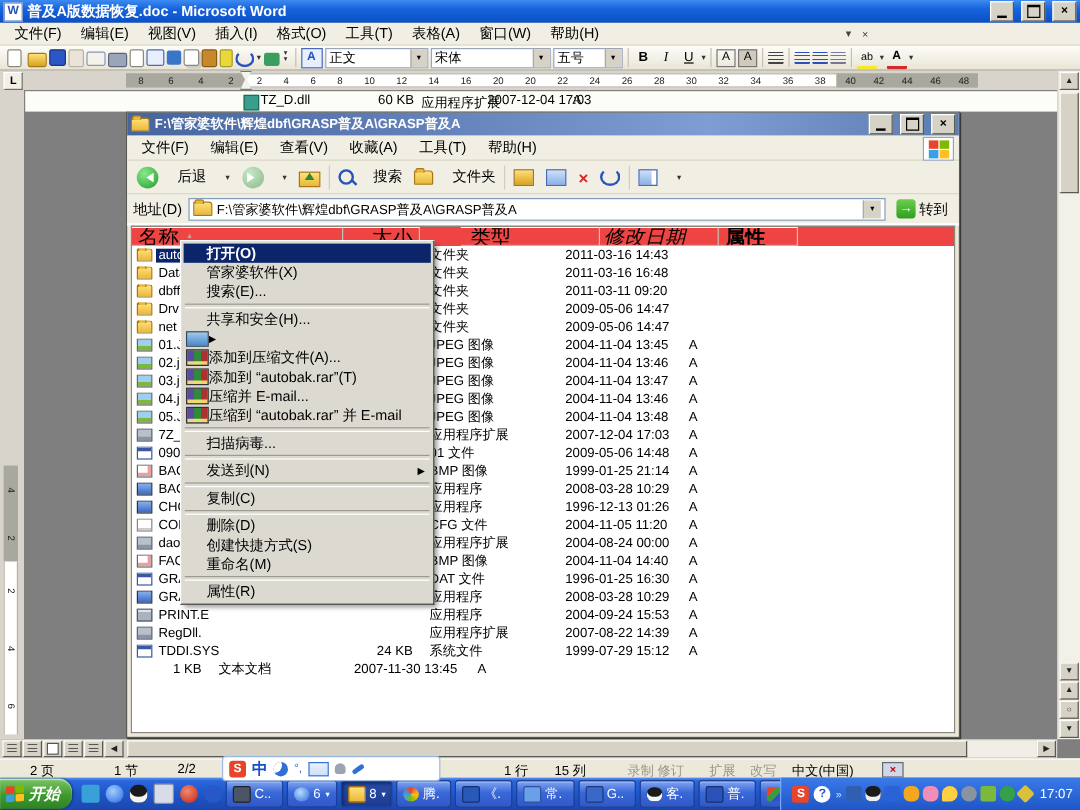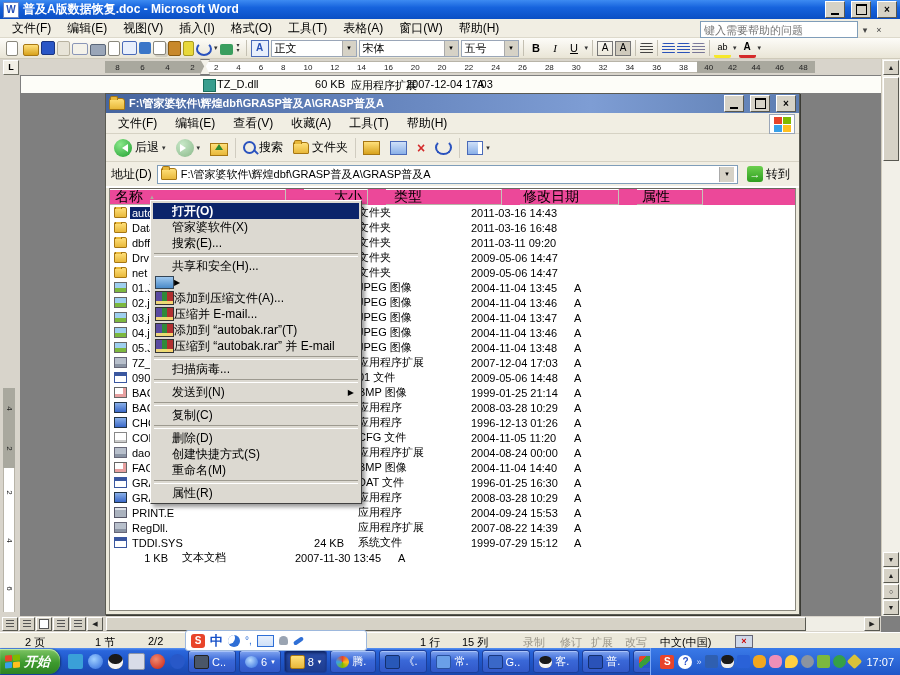--- a/index.html
+++ b/index.html
@@ -103,21 +103,21 @@
   .folder-glyph::before{content:"";position:absolute;left:0;top:-3px;width:6px;height:3px;
     background:#e8b83a;border:1px solid #a77713;border-bottom:none;border-radius:2px 2px 0 0;}
   .ex-menu{height:20px;display:flex;align-items:center;gap:2px;padding:0 4px;background:#f1eee3;
     border-bottom:1px solid #d6d2c4;flex:0 0 20px;}
   .xm-item{padding:1px 8px;white-space:nowrap;}
   .win-logo{margin-left:auto;width:24px;height:18px;background:#fff;border:1px solid #9aa6b8;
     display:grid;grid-template:7px 7px / 8px 8px;gap:1px;place-content:center;}
   .win-logo i{display:block;}
   .ex-toolbar{height:27px;display:flex;align-items:center;gap:4px;padding:0 5px;background:#f1eee3;
     border-bottom:1px solid #d6d2c4;flex:0 0 27px;}
-  .ex-btn{display:flex;align-items:center;gap:3px;padding:1px 3px;white-space:nowrap;}
+  .ex-btn{display:flex;align-items:center;gap:16px;padding:1px 3px;white-space:nowrap;}
   .back-icon{width:18px;height:18px;border-radius:50%;background:radial-gradient(circle at 35% 30%,#8ae88a,#1e9e2e);position:relative;}
   .back-icon::after{content:"";position:absolute;left:4px;top:5px;border:4px solid transparent;border-right:6px solid #fff;}
   .fwd-icon{width:18px;height:18px;border-radius:50%;background:radial-gradient(circle at 35% 30%,#c8e8c8,#8ab88a);position:relative;}
   .fwd-icon::after{content:"";position:absolute;right:4px;top:5px;border:4px solid transparent;border-left:6px solid #fff;}
   .up-icon{width:16px;height:11px;background:linear-gradient(#ffe07a,#e8b83a);border:1px solid #a77713;position:relative;margin-top:3px;}
   .up-icon::after{content:"";position:absolute;left:4px;top:-4px;border:4px solid transparent;border-bottom:6px solid #2f8a2f;}
   .search-mag{width:9px;height:9px;border:2px solid #2a52be;border-radius:50%;position:relative;}
   .search-mag::after{content:"";position:absolute;left:8px;top:8px;width:6px;height:2px;background:#2a52be;transform:rotate(45deg);}
   .moveto-icon,.copyto-icon{width:15px;height:12px;background:linear-gradient(#ffe07a,#d8a21c);border:1px solid #a77713;position:relative;}
   .copyto-icon{background:linear-gradient(#cfe0f8,#8ab0e8);border-color:#4a6ab8;}
@@ -131,25 +131,25 @@
     border-bottom:2px solid #fff;flex:0 0 24px;}
   .addr-input{flex:1;height:19px;background:#fff;border:1px solid #7f9db9;display:flex;align-items:center;
     gap:4px;padding:0 3px;box-sizing:border-box;font-size:11px;}
   .addr-input .cdrop{margin-left:auto;width:14px;height:15px;background:#d6d2c6;border-left:1px solid #aaa;
     font-size:7px;display:flex;align-items:center;justify-content:center;}
   .go-btn{display:flex;align-items:center;gap:3px;padding:1px 4px;}
   .go-icon{width:16px;height:16px;border-radius:3px;background:linear-gradient(#6bcf4e,#2f9e1f);
     color:#fff;font-size:11px;font-weight:bold;text-align:center;line-height:16px;}
   .ex-list{flex:1;background:#fff;border:1px solid #8a887e;border-top-color:#6a685e;margin:0 3px 3px 3px;
     overflow:hidden;display:flex;flex-direction:column;}
-  .headers{height:16px;display:flex;background:#ec4899;flex:0 0 16px;font-size:14px;gap:18px;}
+  .headers{height:16px;display:flex;background:#ef4444;flex:0 0 16px;font-size:17px;}
   .hcell{border-right:1px solid #c6c3b8;border-top:1px solid #fff;border-bottom:1px solid #b8b4a8;
     box-sizing:border-box;display:flex;align-items:center;padding:0 5px;white-space:nowrap;overflow:hidden;position:relative;}
-  .c-name{width:176px;} .c-size{width:64px;justify-content:flex-end;} .c-type{width:116px;padding-left:8px;}
-  .c-date{width:99px;padding-left:3px;} .c-attr{width:66px;}
+  .c-name{width:176px;} .c-size{width:64px;justify-content:flex-end;} .c-type{width:116px;padding-left:8px;margin-left:34px;}
+  .c-date{width:99px;padding-left:3px;font-style:italic;} .c-attr{width:66px;font-weight:bold;}
   .c-name::after{content:"▲";font-size:6px;color:#b0ac9e;margin-left:6px;}
   .file-list{flex:1;overflow:hidden;}
   .frow{height:15px;display:flex;align-items:center;font-size:11px;white-space:nowrap;}
   .fcell{box-sizing:border-box;overflow:hidden;}
   .f-name{width:176px;display:flex;align-items:center;gap:3px;padding-left:4px;}
   .f-size{width:64px;text-align:right;padding-right:6px;}
   .f-type{width:116px;padding-left:8px;}
   .f-date{width:99px;padding-left:5px;}
   .f-attr{width:66px;padding-left:9px;}
   .fname{padding:0 2px;}
@@ -282,21 +282,20 @@
 
       <span class="wm-item">工具(T)</span>
 
       <span class="wm-item">表格(A)</span>
 
       <span class="wm-item">窗口(W)</span>
 
       <span class="wm-item">帮助(H)</span>
     </div>
   <div class="abs" style="left:700px;top:21px;z-index:3;display:flex;align-items:center;">
-    <input class="help-box" placeholder="键入需要帮助的问题" style="">
     <span class="mini-btn">▾</span>
     <span class="mini-btn">×</span>
   </div>
 
   <div class="word-toolbar">
     <i class="ti new-doc-icon"></i>
     <i class="ti open-icon"></i>
     <i class="ti save-icon"></i>
     <i class="ti permission-icon"></i>
     <i class="ti email-icon"></i>
@@ -841,27 +840,27 @@
       </div>
 
       <div class="ctx-item">
         <i class="cic winrar-icon"></i>
         <span class="clabel">添加到压缩文件(A)...</span>
         <span class="carrow"></span>
       </div>
 
       <div class="ctx-item">
         <i class="cic winrar-icon"></i>
+        <span class="clabel">添加到 “autobak.rar”(T)</span>
+        <span class="carrow"></span>
+      </div>
+
+      <div class="ctx-item">
+        <i class="cic winrar-icon"></i>
         <span class="clabel">压缩并 E-mail...</span>
-        <span class="carrow"></span>
-      </div>
-
-      <div class="ctx-item">
-        <i class="cic winrar-icon"></i>
-        <span class="clabel">添加到 “autobak.rar”(T)</span>
         <span class="carrow"></span>
       </div>
 
       <div class="ctx-item">
         <i class="cic winrar-icon"></i>
         <span class="clabel">压缩到 “autobak.rar” 并 E-mail</span>
         <span class="carrow"></span>
       </div>
 
       <div class="ctx-item sep">
@@ -970,21 +969,21 @@
       <span class="ime-mode" style="position:static;">中</span>
       <i class="moon-icon"></i>
       <span class="punct" style="position:static;">°,</span>
       <i class="kbd-icon"></i>
       <i class="person-icon"></i>
       <i class="wrench-icon"></i>
     </div>
     <span style="left:420px;">1 行</span>
     <span style="left:462px;">15 列</span>
     <span class="dim" style="left:523px;">录制</span>
-    <span class="dim" style="left:560px;">修订</span>
+    <span class="dim" style="left:548px;">修订</span>
     <span class="dim" style="left:591px;">扩展</span>
     <span class="dim" style="left:625px;">改写</span>
     <span style="left:660px;">中文(中国)</span>
     <span class="spell-icon">×</span>
   </div>
 
   <div class="taskbar">
     <div class="start">
       <span class="flag">
         <i class="f-red"></i>

